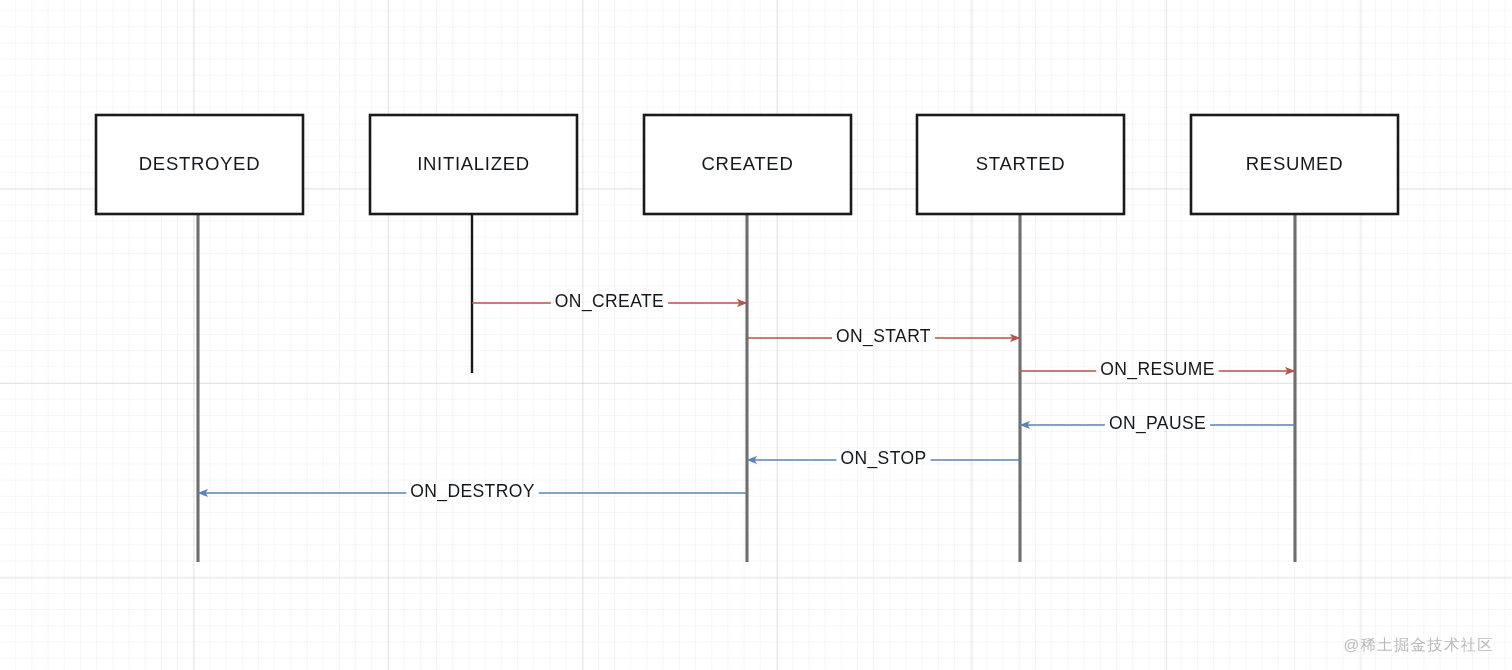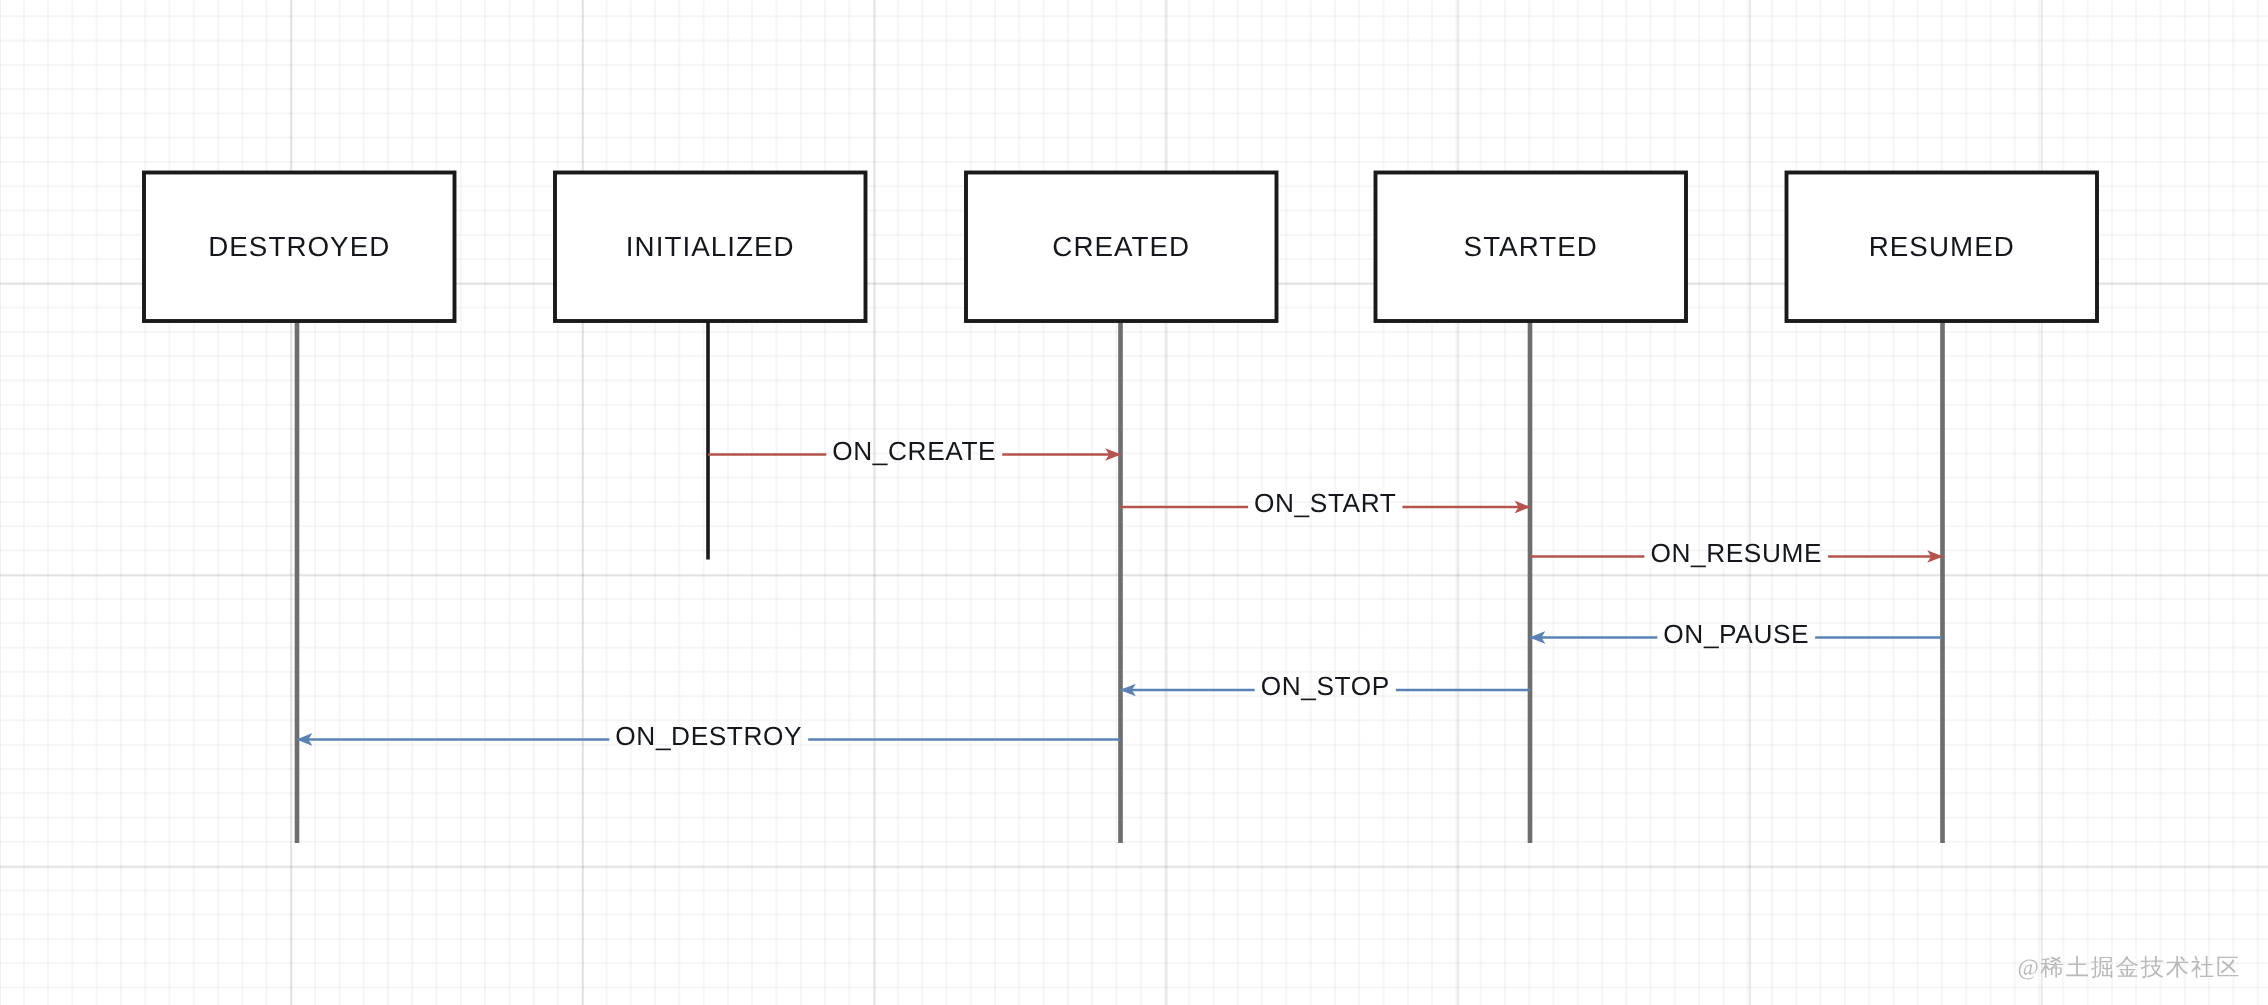--- a/index.html
+++ b/index.html
@@ -65,21 +65,21 @@
     font-family: "Liberation Sans", "DejaVu Sans", sans-serif;
     font-size: 17.5px;
     letter-spacing: 0.4px;
     text-anchor: middle;
     dominant-baseline: middle;
   }
   #watermark {
     position: absolute;
     right: 18px;
     bottom: 14px;
-    font-family: Liberation Serif, serif;
+    font-family: Liberation Sans, sans-serif;
     font-size: 15.5px;
     color: #b9b9b9;
     letter-spacing: 1.2px;
     white-space: nowrap;
     user-select: none;
   }
 </style>
 </head>
 <body>
 

